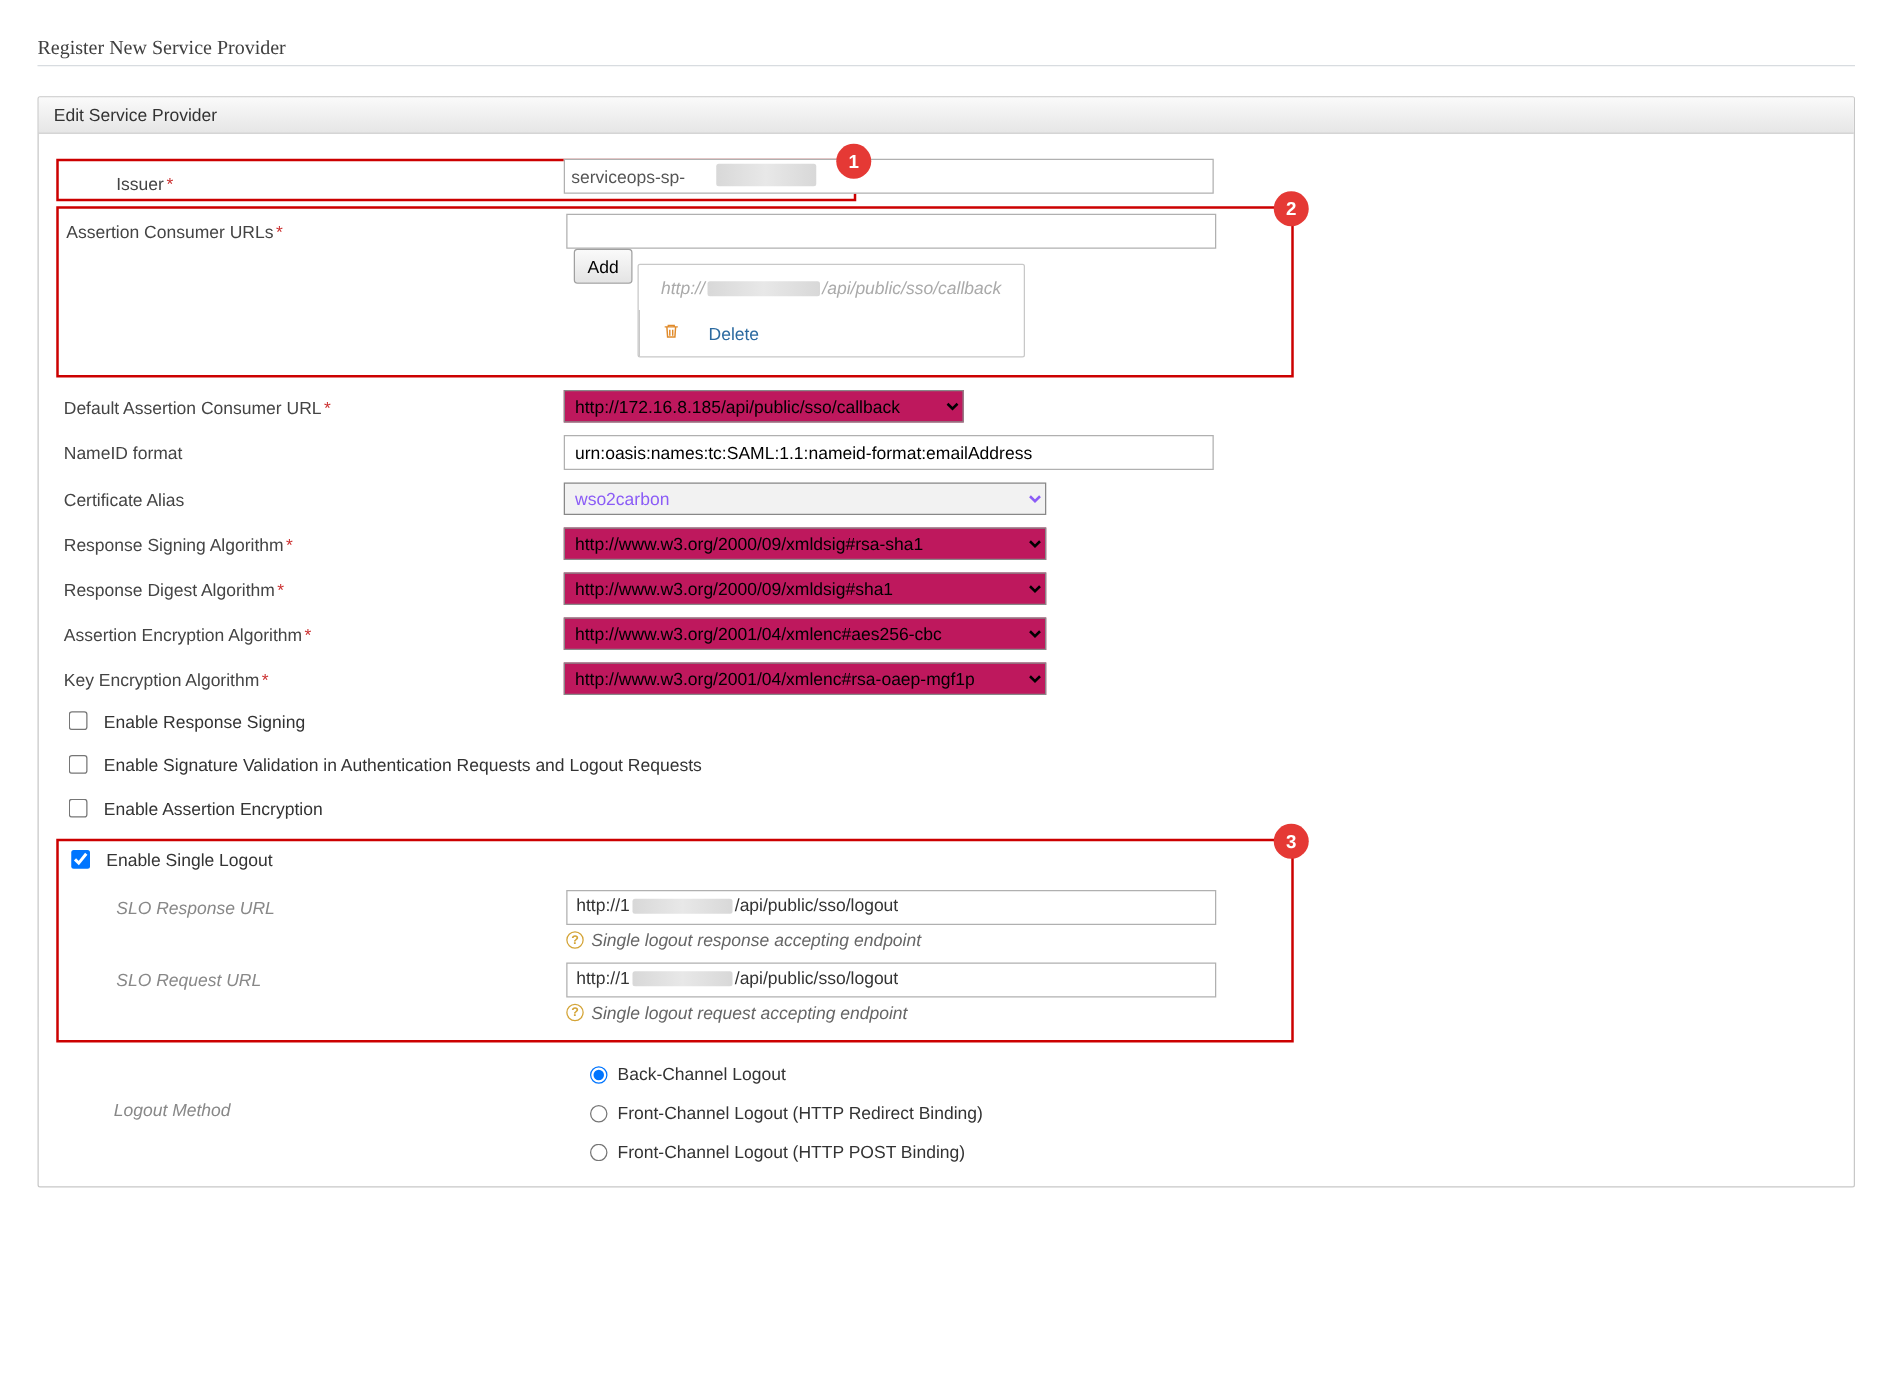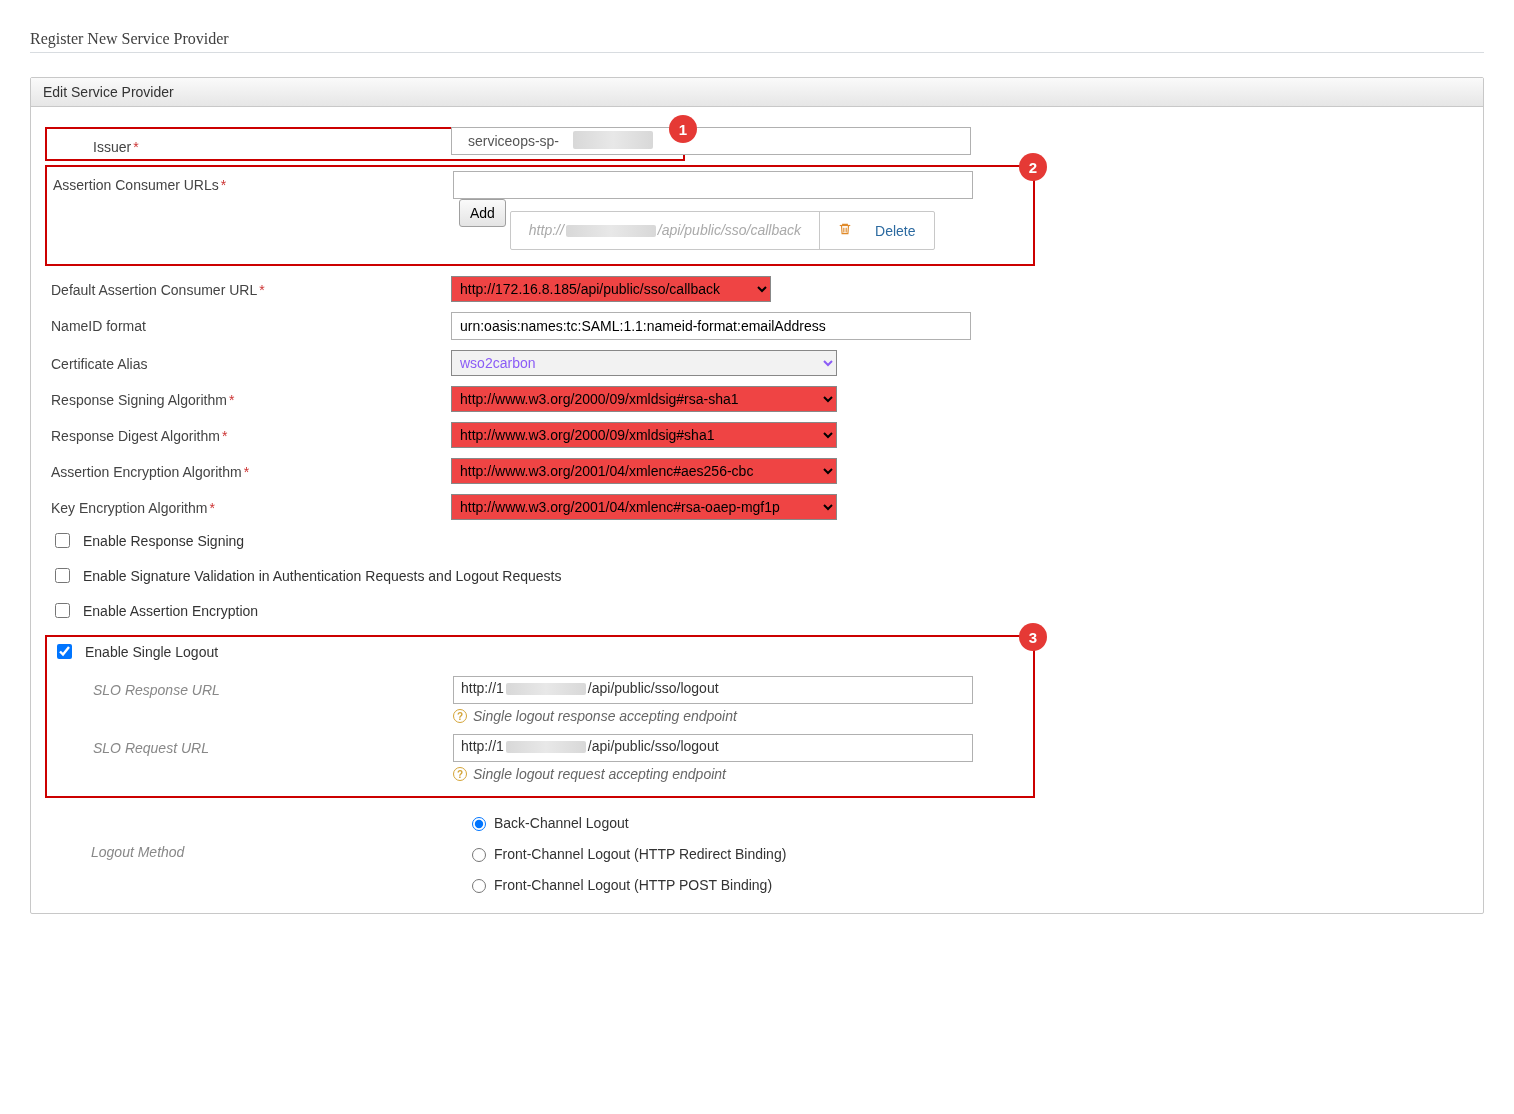--- a/index.html
+++ b/index.html
@@ -71,21 +71,21 @@
     background: #fff;
   }
   input[type=text].txt.blurred {
     color: #555;
   }
   select.sel {
     width: 386px;
     height: 26px;
     padding: 2px 4px;
     border: 1px solid #888;
-    background: #ef4444;
+    background: #be185d;
     font-size: 14px;
   }
   select.sel.wide { width: 320px; }
   select.sel.disabled {
     background: #f2f2f2;
     color: #8b5cf6;
   }
   .btn {
     height: 28px;
     padding: 0 10px;
@@ -96,20 +96,21 @@
     border-radius: 3px;
     margin-left: 6px;
     vertical-align: top;
   }
   .acs-entry {
     display: inline-flex;
     margin-top: 12px;
     align-items: stretch;
     border: 1px solid #c8c8c8;
     border-radius: 2px;
+    flex-direction: column;
   }
   .acs-entry .url {
     padding: 10px 18px;
     font-style: italic;
     color: #aaa;
     font-size: 14px;
     white-space: nowrap;
   }
   .acs-entry .del {
     border-left: 1px solid #c8c8c8;
@@ -212,21 +213,21 @@
         <div class="form-input" style="margin-left:-200px;">
           
         </div>
       </div>
     </div>
 
     <div style="margin-top:-44px;"></div>
     <div class="form-row" style="position:relative;">
       <div class="form-label" style="visibility:hidden;">x</div>
       <div class="form-input" style="position:relative;">
-        <input type="text" class="txt blurred" style="padding-left: 16px;" value="serviceops-sp-">
+        <input type="text" class="txt blurred" style="padding-left: 5px;" value="serviceops-sp-">
         <span class="blur-span" style="position:absolute; left:120px; top:4px; width:80px; height:18px;">xxxx</span>
       </div>
     </div>
 
     <div class="hl" style="width:990px;">
       <div class="hl-badge top-right-outer">2</div>
       <div class="form-row">
         <div class="form-label">
           <span>Assertion Consumer URLs</span><span class="req">*</span>
         </div>

